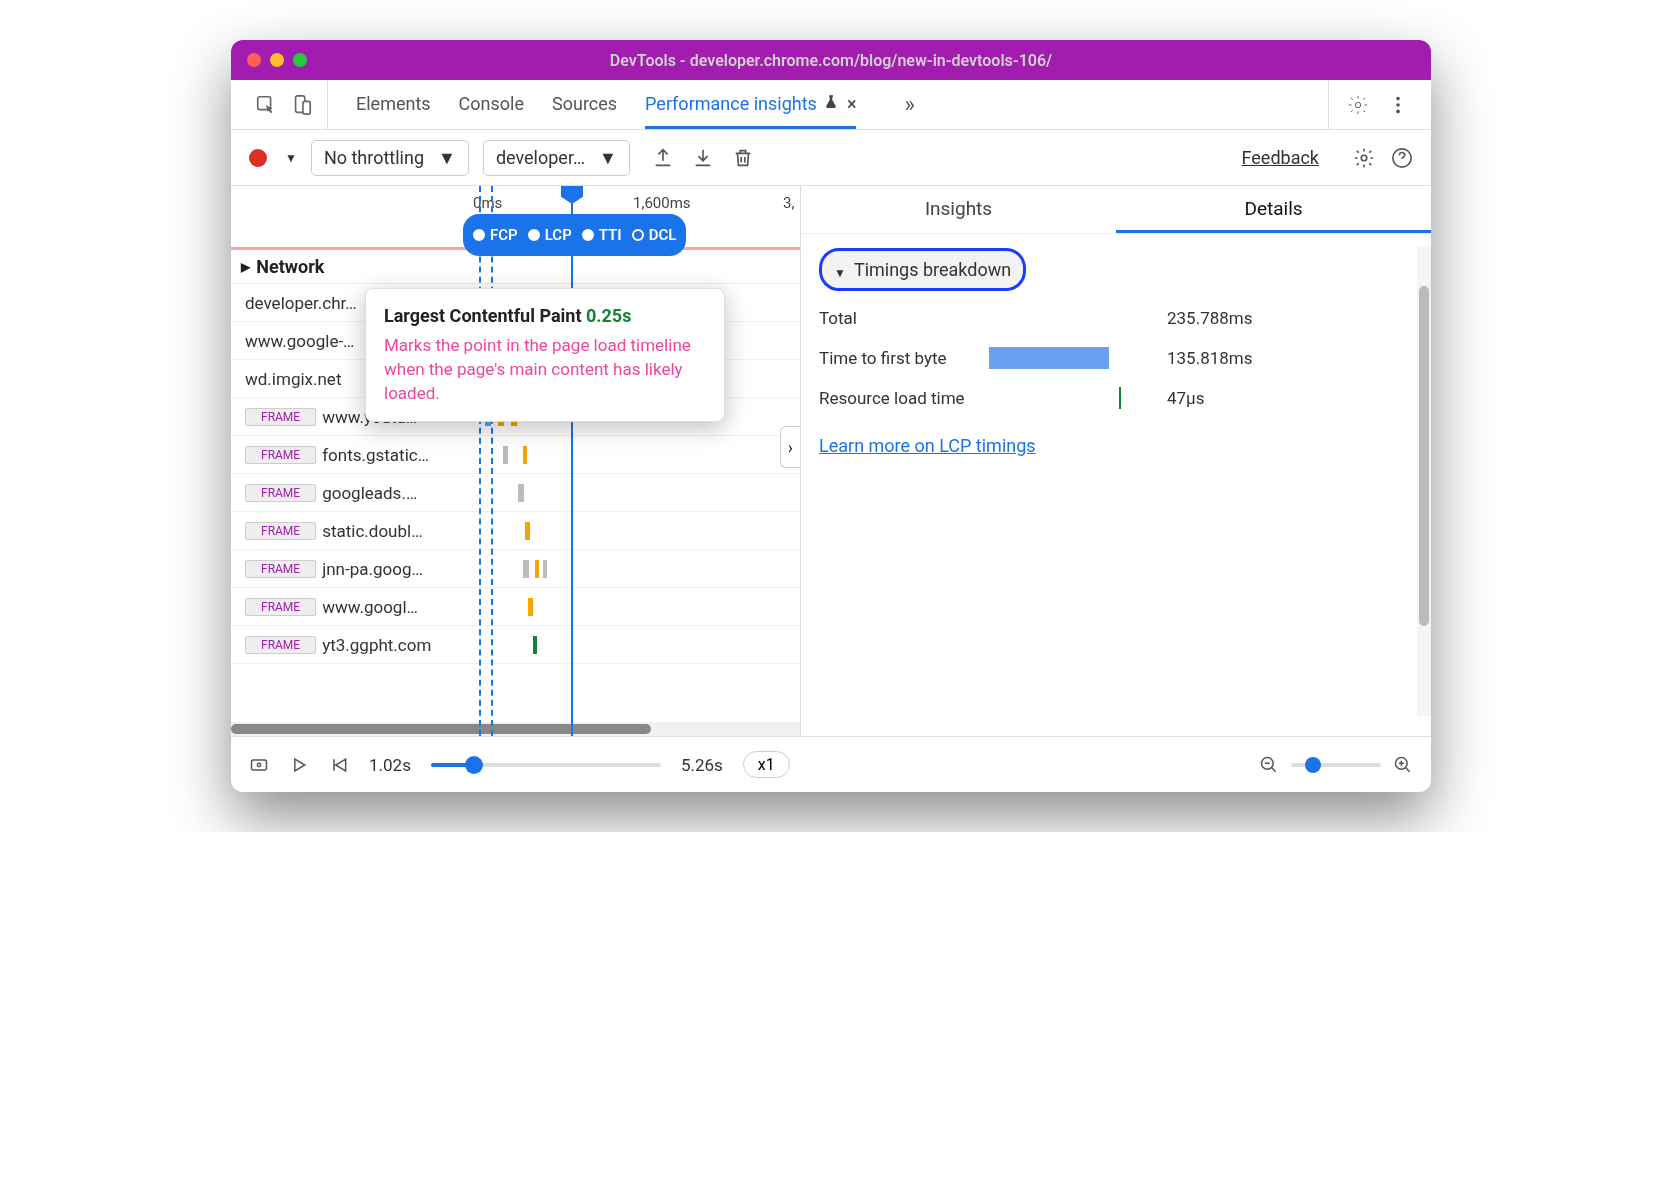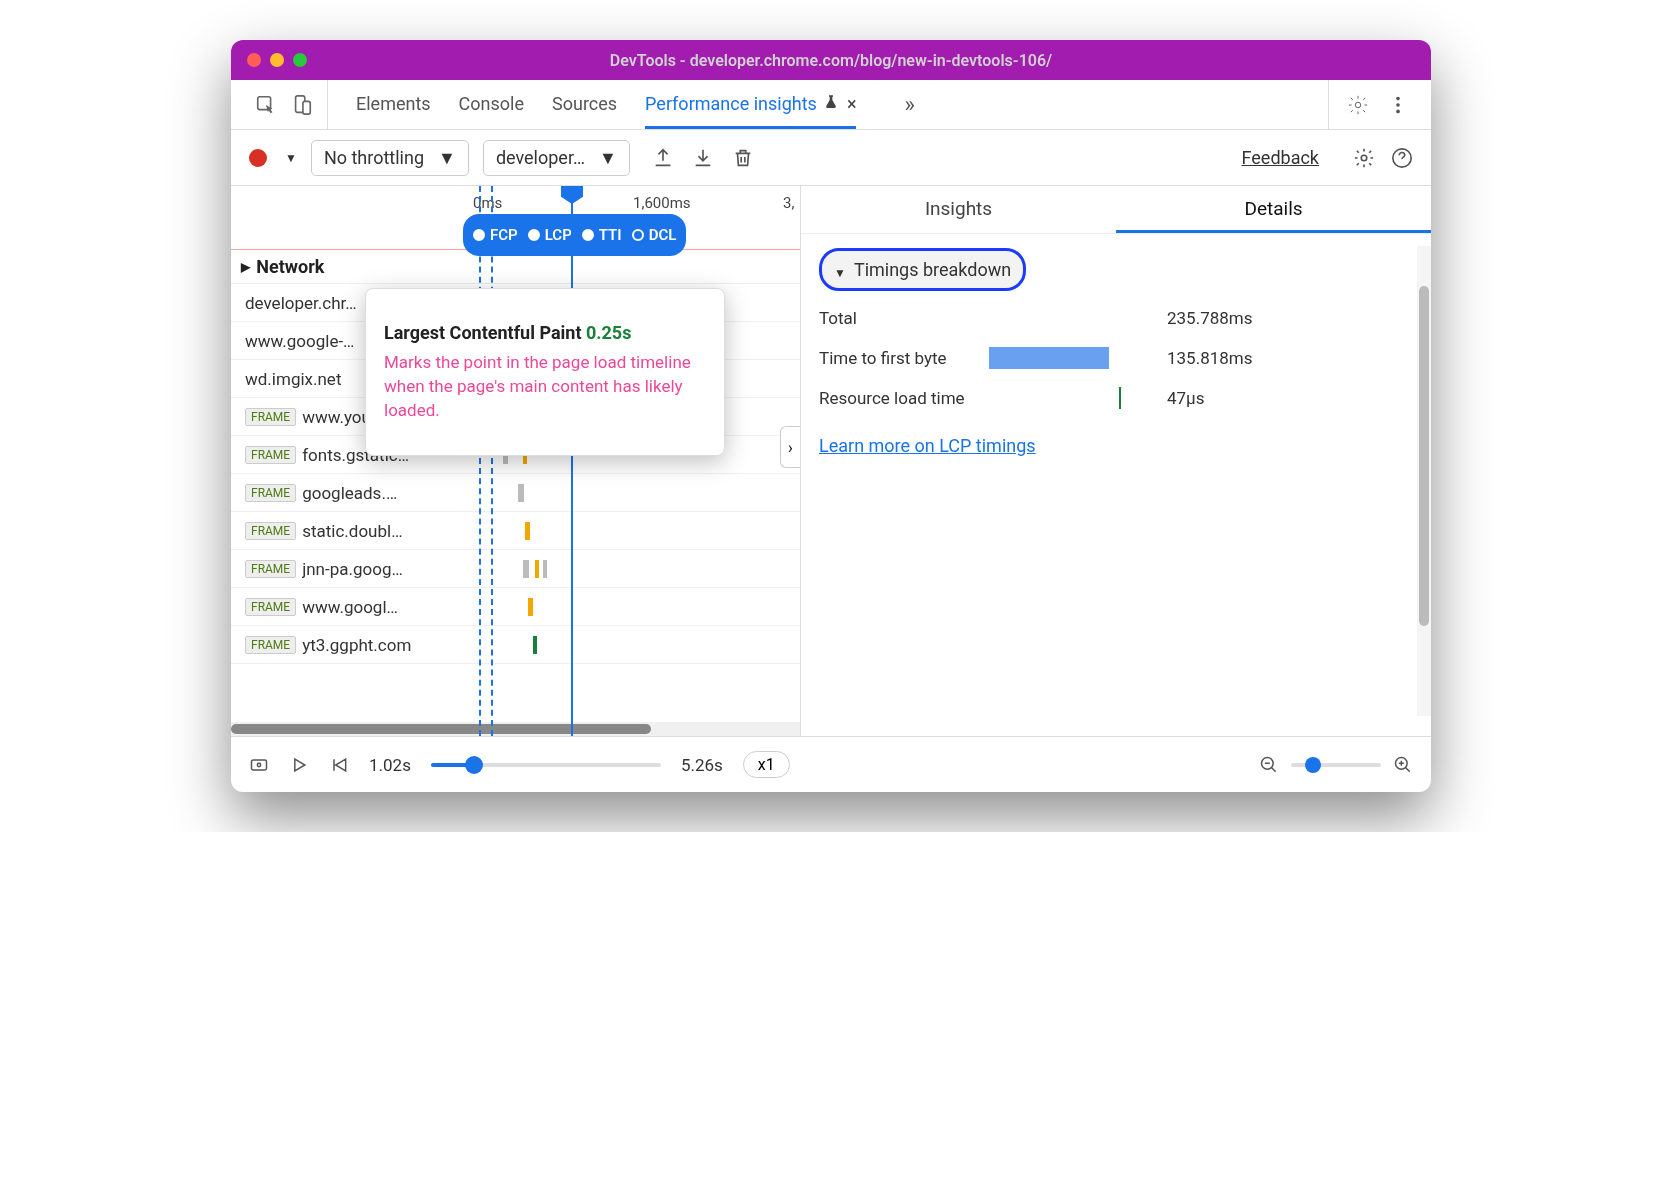--- a/index.html
+++ b/index.html
@@ -32,41 +32,41 @@
 .tb-icons { display: flex; gap: 18px; margin-left: 8px; }
 .tb-icons svg { width: 22px; height: 22px; stroke: #555; fill: none; stroke-width: 1.8; }
 .feedback { margin-left: auto; text-decoration: underline; font-size: 18px; color: #333; }
 .tb-right { display: flex; gap: 16px; margin-left: 20px; }
 .tb-right svg { width: 22px; height: 22px; stroke: #555; fill: none; stroke-width: 1.8; }
 
 .content { display: flex; height: 550px; position: relative; }
 .left-panel { width: 570px; border-right: 1px solid #ddd; position: relative; overflow: hidden; }
 .right-panel { flex: 1; display: flex; flex-direction: column; }
 
-.timeline-header { position: relative; padding-left: 232px; height: 64px; border-bottom: 1px solid #fca5a5; }
+.timeline-header { position: relative; padding-left: 232px; height: 64px; border-bottom: 3px solid #fca5a5; }
 .ruler { height: 30px; position: relative; }
 .ruler-tick { position: absolute; top: 8px; font-size: 15px; color: #444; }
 .marker-pills { position: absolute; top: 28px; left: 232px; display: flex; background: #1a73e8; border-radius: 16px; padding: 12px 10px; gap: 10px; align-items: center; z-index:2; }
 .pill-item { color: #fff; font-size: 15px; font-weight: 600; display: flex; align-items: center; gap: 5px; }
 .pill-dot { width: 12px; height: 12px; border-radius: 50%; background: #fff; border: 2px solid #fff; }
 .pill-dot.hollow { background: transparent; }
 .scrub-handle { position: absolute; top: 0; left: 330px; width: 22px; height: 18px; background: #1a73e8; clip-path: polygon(0 0, 100% 0, 100% 60%, 50% 100%, 0 60%); z-index: 3; }
 .scrub-line { position: absolute; top: 0; left: 340px; width: 2px; height: 550px; background: #1a73e8; z-index: 2; }
 .dash-line { position: absolute; top: 0; width: 0; height: 550px; border-left: 2px dashed #1a73e8; z-index: 1; }
 
 .network-section { }
 .network-header { display: flex; align-items: center; padding: 6px 10px; font-size: 18px; font-weight: 700; color: #222; border-bottom: 1px solid #eee; }
 .network-header::before { content: "▶"; font-size: 12px; margin-right: 6px; }
 .net-row { display: flex; align-items: center; height: 38px; padding-left: 14px; font-size: 17px; color: #333; border-bottom: 1px solid #f0f0f0; position: relative; }
-.frame-tag { background: #eee; border: 1px solid #ccc; color: #4d7c0f; font-size: 12px; padding: 1px 5px; margin-right: 6px; border-radius: 2px; }
+.frame-tag { background: #eee; border: 1px solid #ccc; color: #a21caf; font-size: 12px; padding: 1px 15px; margin-right: 6px; border-radius: 2px; }
 .net-label { width: 200px; overflow: hidden; text-overflow: ellipsis; white-space: nowrap; }
 .net-bars { position: absolute; left: 232px; right: 0; height: 100%; }
 .bar { position: absolute; top: 10px; height: 18px; }
 
-.tooltip-card { position: absolute; top: 102px; left: 134px; width: 360px; background: #fff; border: 1px solid #ddd; border-radius: 8px; box-shadow: 0 6px 24px rgba(0,0,0,0.25); padding: 33px 18px; z-index: 10; }
+.tooltip-card { position: absolute; top: 102px; left: 134px; width: 360px; background: #fff; border: 1px solid #ddd; border-radius: 8px; box-shadow: 0 6px 24px rgba(0,0,0,0.25); padding: 16px 18px; z-index: 10; }
 .tooltip-title { font-size: 18px; font-weight: 700; color: #222; margin-bottom: 8px; }
 .tooltip-value { color: #188038; }
 .tooltip-desc { font-size: 17px; color: #ec4899; line-height: 1.4; }
 
 .expand-tab { position: absolute; right: 0; top: 240px; width: 20px; height: 42px; background: #fff; border: 1px solid #ccc; border-right: none; border-radius: 6px 0 0 6px; display: flex; align-items: center; justify-content: center; font-size: 16px; z-index: 5; }
 
 .scrollbar-bottom { position: absolute; bottom: 0; left: 0; right: 0; height: 14px; background: #f0f0f0; }
 .scrollbar-thumb { position: absolute; top: 2px; left: 0; width: 420px; height: 10px; background: #888; border-radius: 5px; }
 .scrollbar-right { position: absolute; right: 0; top: 60px; bottom: 20px; width: 14px; background: #f5f5f5; }
 .scrollbar-right-thumb { position: absolute; top: 40px; width: 10px; right: 2px; height: 340px; background: #bbb; border-radius: 5px; }

